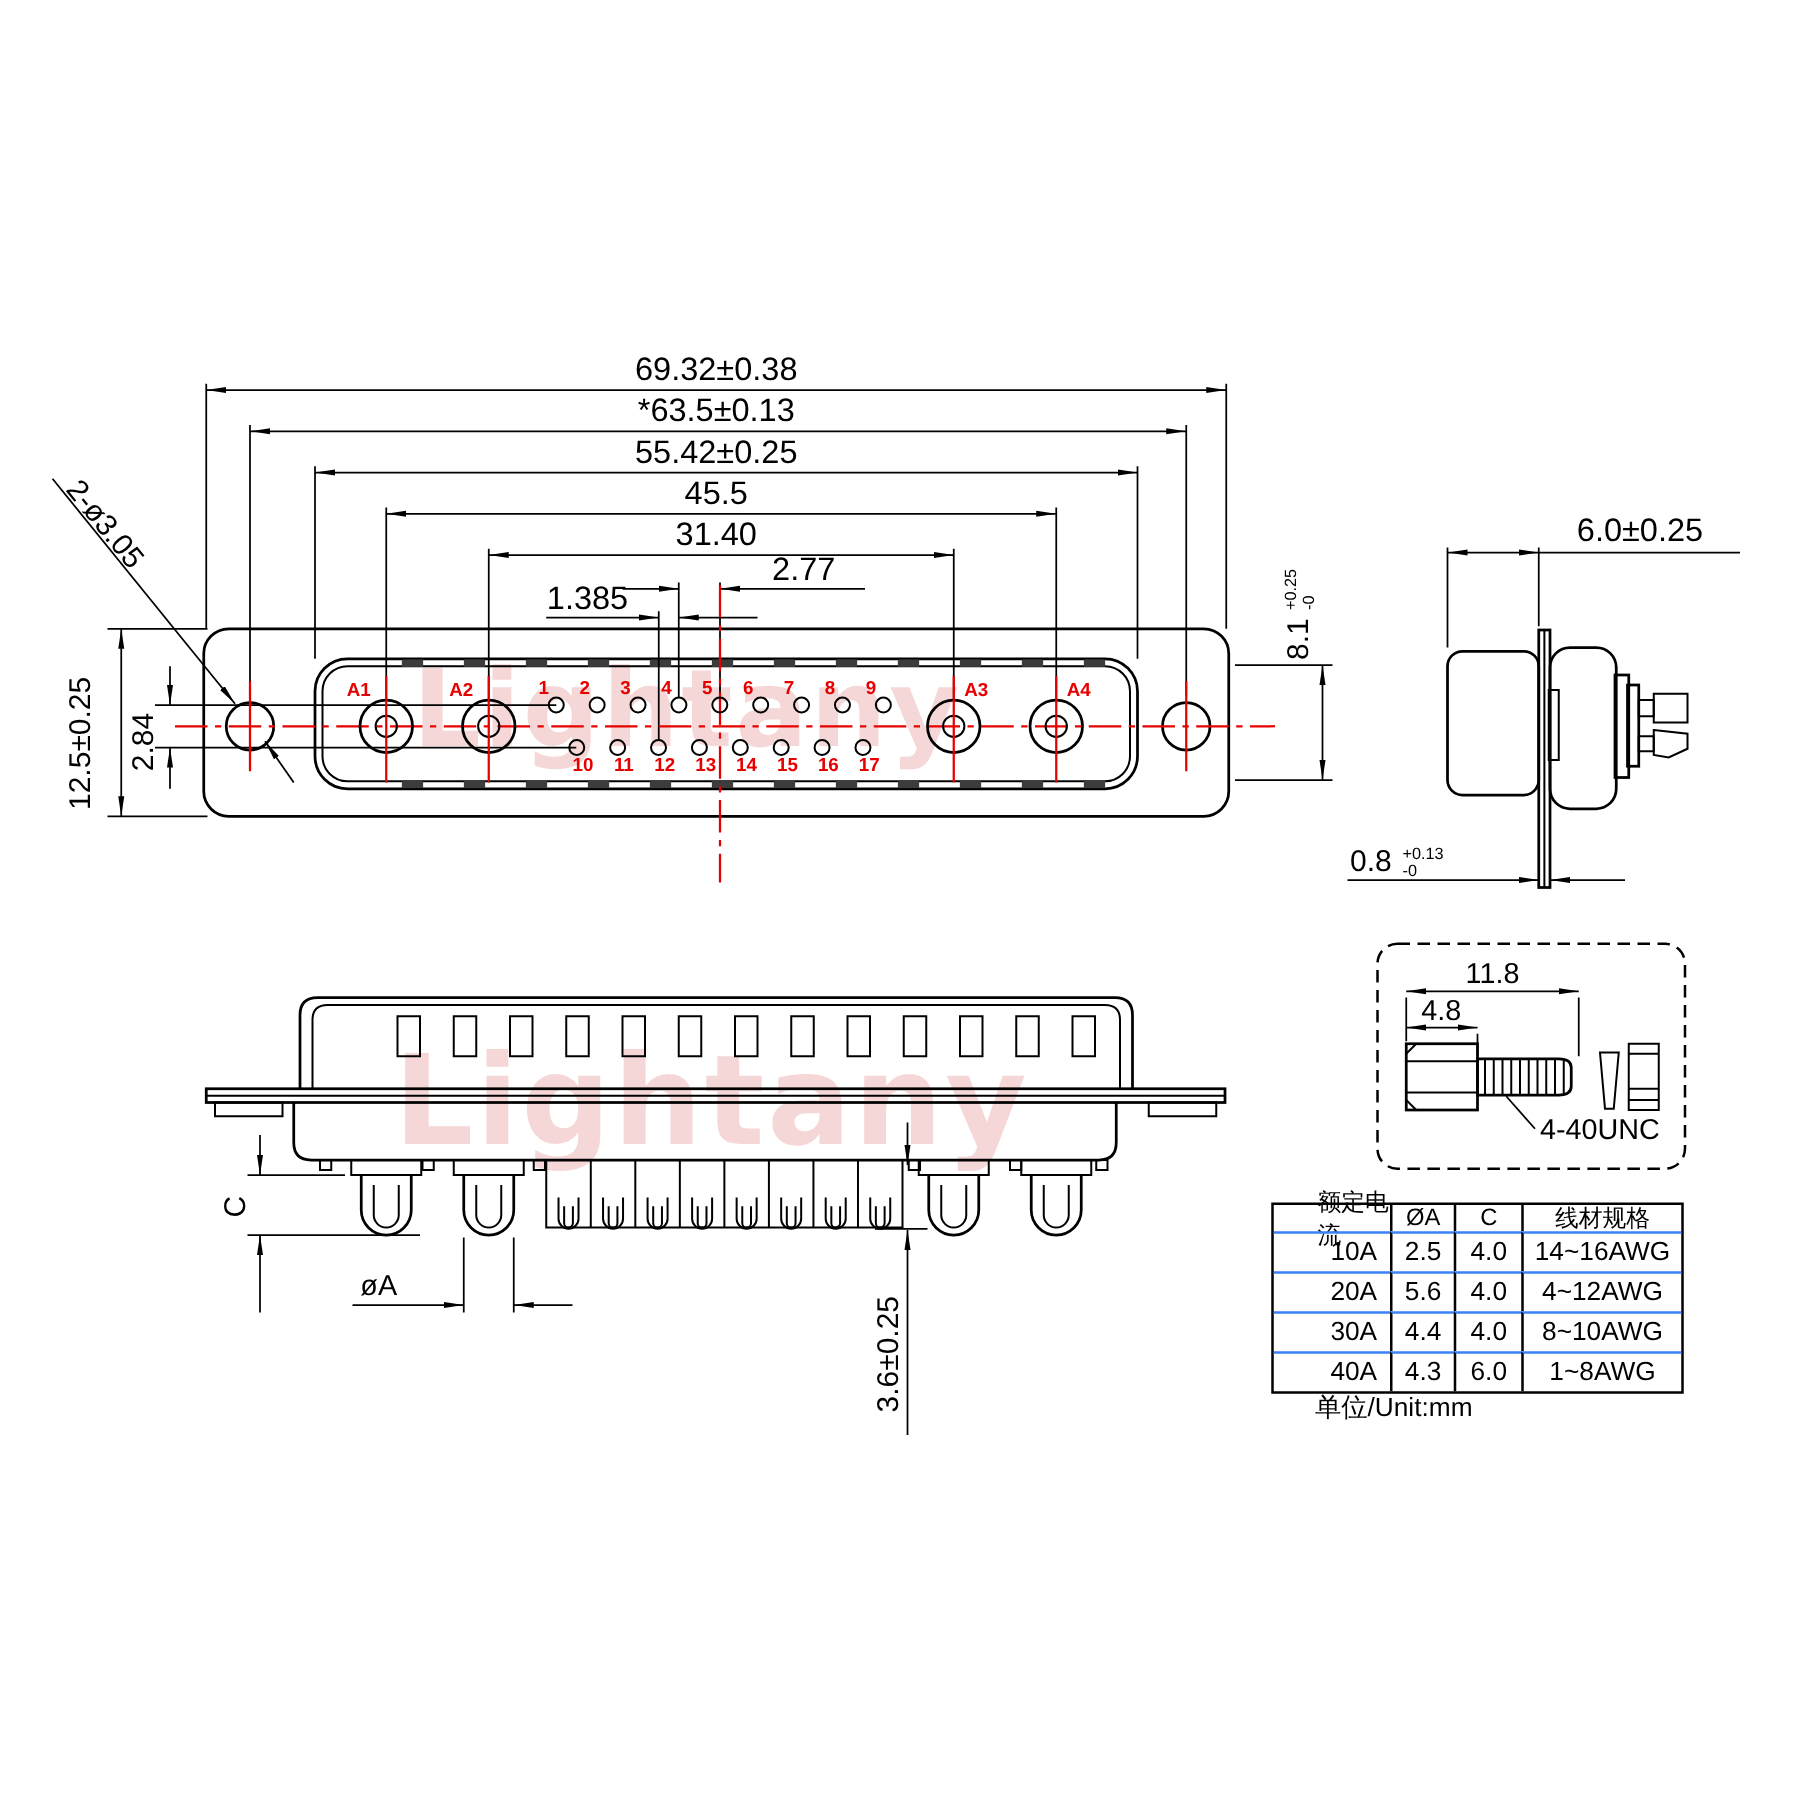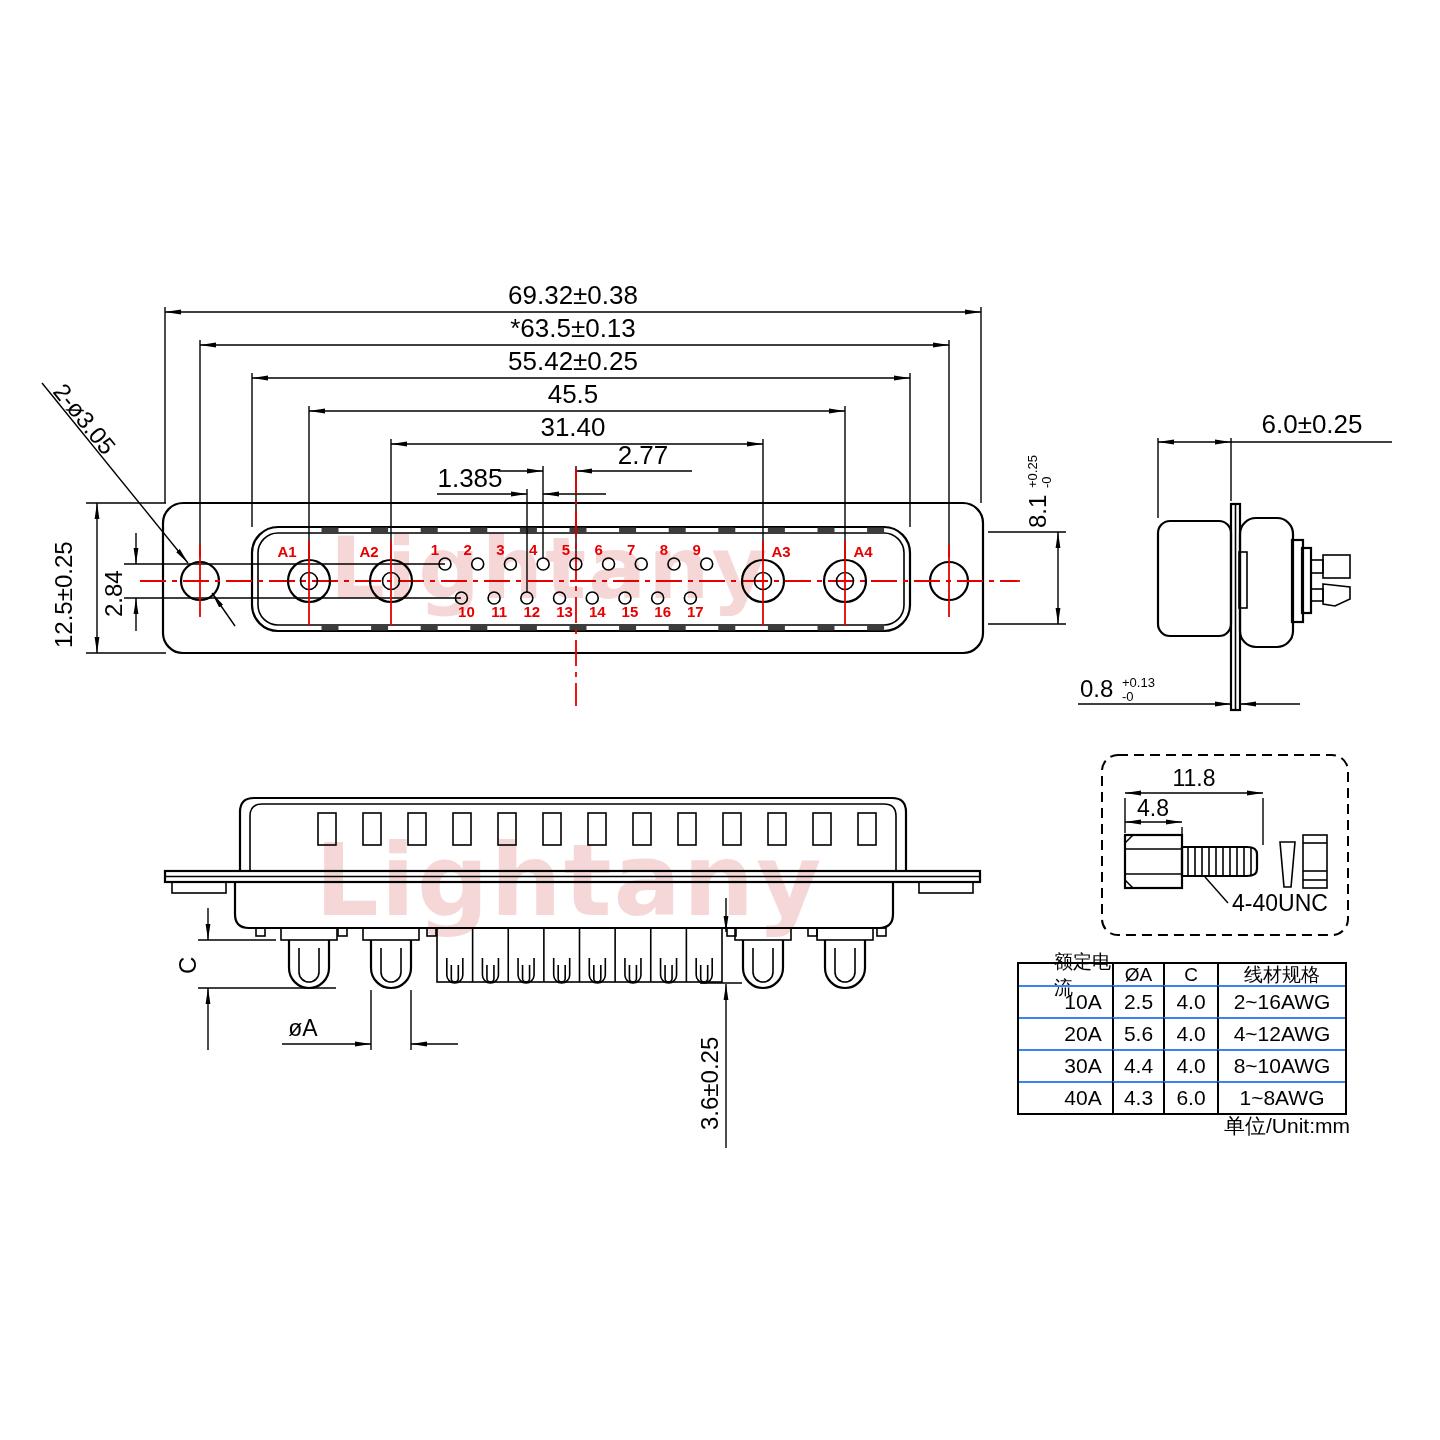--- a/index.html
+++ b/index.html
@@ -24,21 +24,21 @@
   .dashbox{stroke:#000;stroke-width:2;fill:none;stroke-dasharray:10 6;}
   .spec-table{position:absolute;left:1017px;top:962px;width:330px;
       border:2.5px solid #000;box-sizing:border-box;display:grid;
       grid-template-columns:93px 51px 54px 1fr;}
   .spec-table .cell{border-left:2px solid #000;border-top:2px solid #3b82f6;
       display:flex;align-items:center;justify-content:center;
       font-size:21px;color:#000;height:30px;}
   .spec-table .hdr{height:21px;font-size:19px;}
   .spec-table .c0{border-left:none;padding-left:35px;}
   .spec-table .r0{border-top:none;}
-  .unit-note{position:absolute;left:1052px;top:1112px;width:298px;text-align:right;
+  .unit-note{position:absolute;left:1052px;top:1112px;width:298px;
       font-size:21px;color:#000;}
 </style>
 </head>
 <body>
 
 <div class="canvas">
 
   <div class="wm wm-front">Lightany</div>
   <div class="wm wm-rear">Lightany</div>
 
@@ -375,21 +375,21 @@
   </svg>
 
   <div class="spec-table">
     <div class="cell hdr c0 r0">额定电流</div>
     <div class="cell hdr r0">ØA</div>
     <div class="cell hdr r0">C</div>
     <div class="cell hdr r0">线材规格</div>
   <div class="cell c0">10A</div>
       <div class="cell">2.5</div>
       <div class="cell">4.0</div>
-      <div class="cell">2~16AWG</div>
+      <div class="cell">14~16AWG</div>
       <div class="cell c0">20A</div>
       <div class="cell">5.6</div>
       <div class="cell">4.0</div>
       <div class="cell">4~12AWG</div>
       <div class="cell c0">30A</div>
       <div class="cell">4.4</div>
       <div class="cell">4.0</div>
       <div class="cell">8~10AWG</div>
       <div class="cell c0">40A</div>
       <div class="cell">4.3</div>

